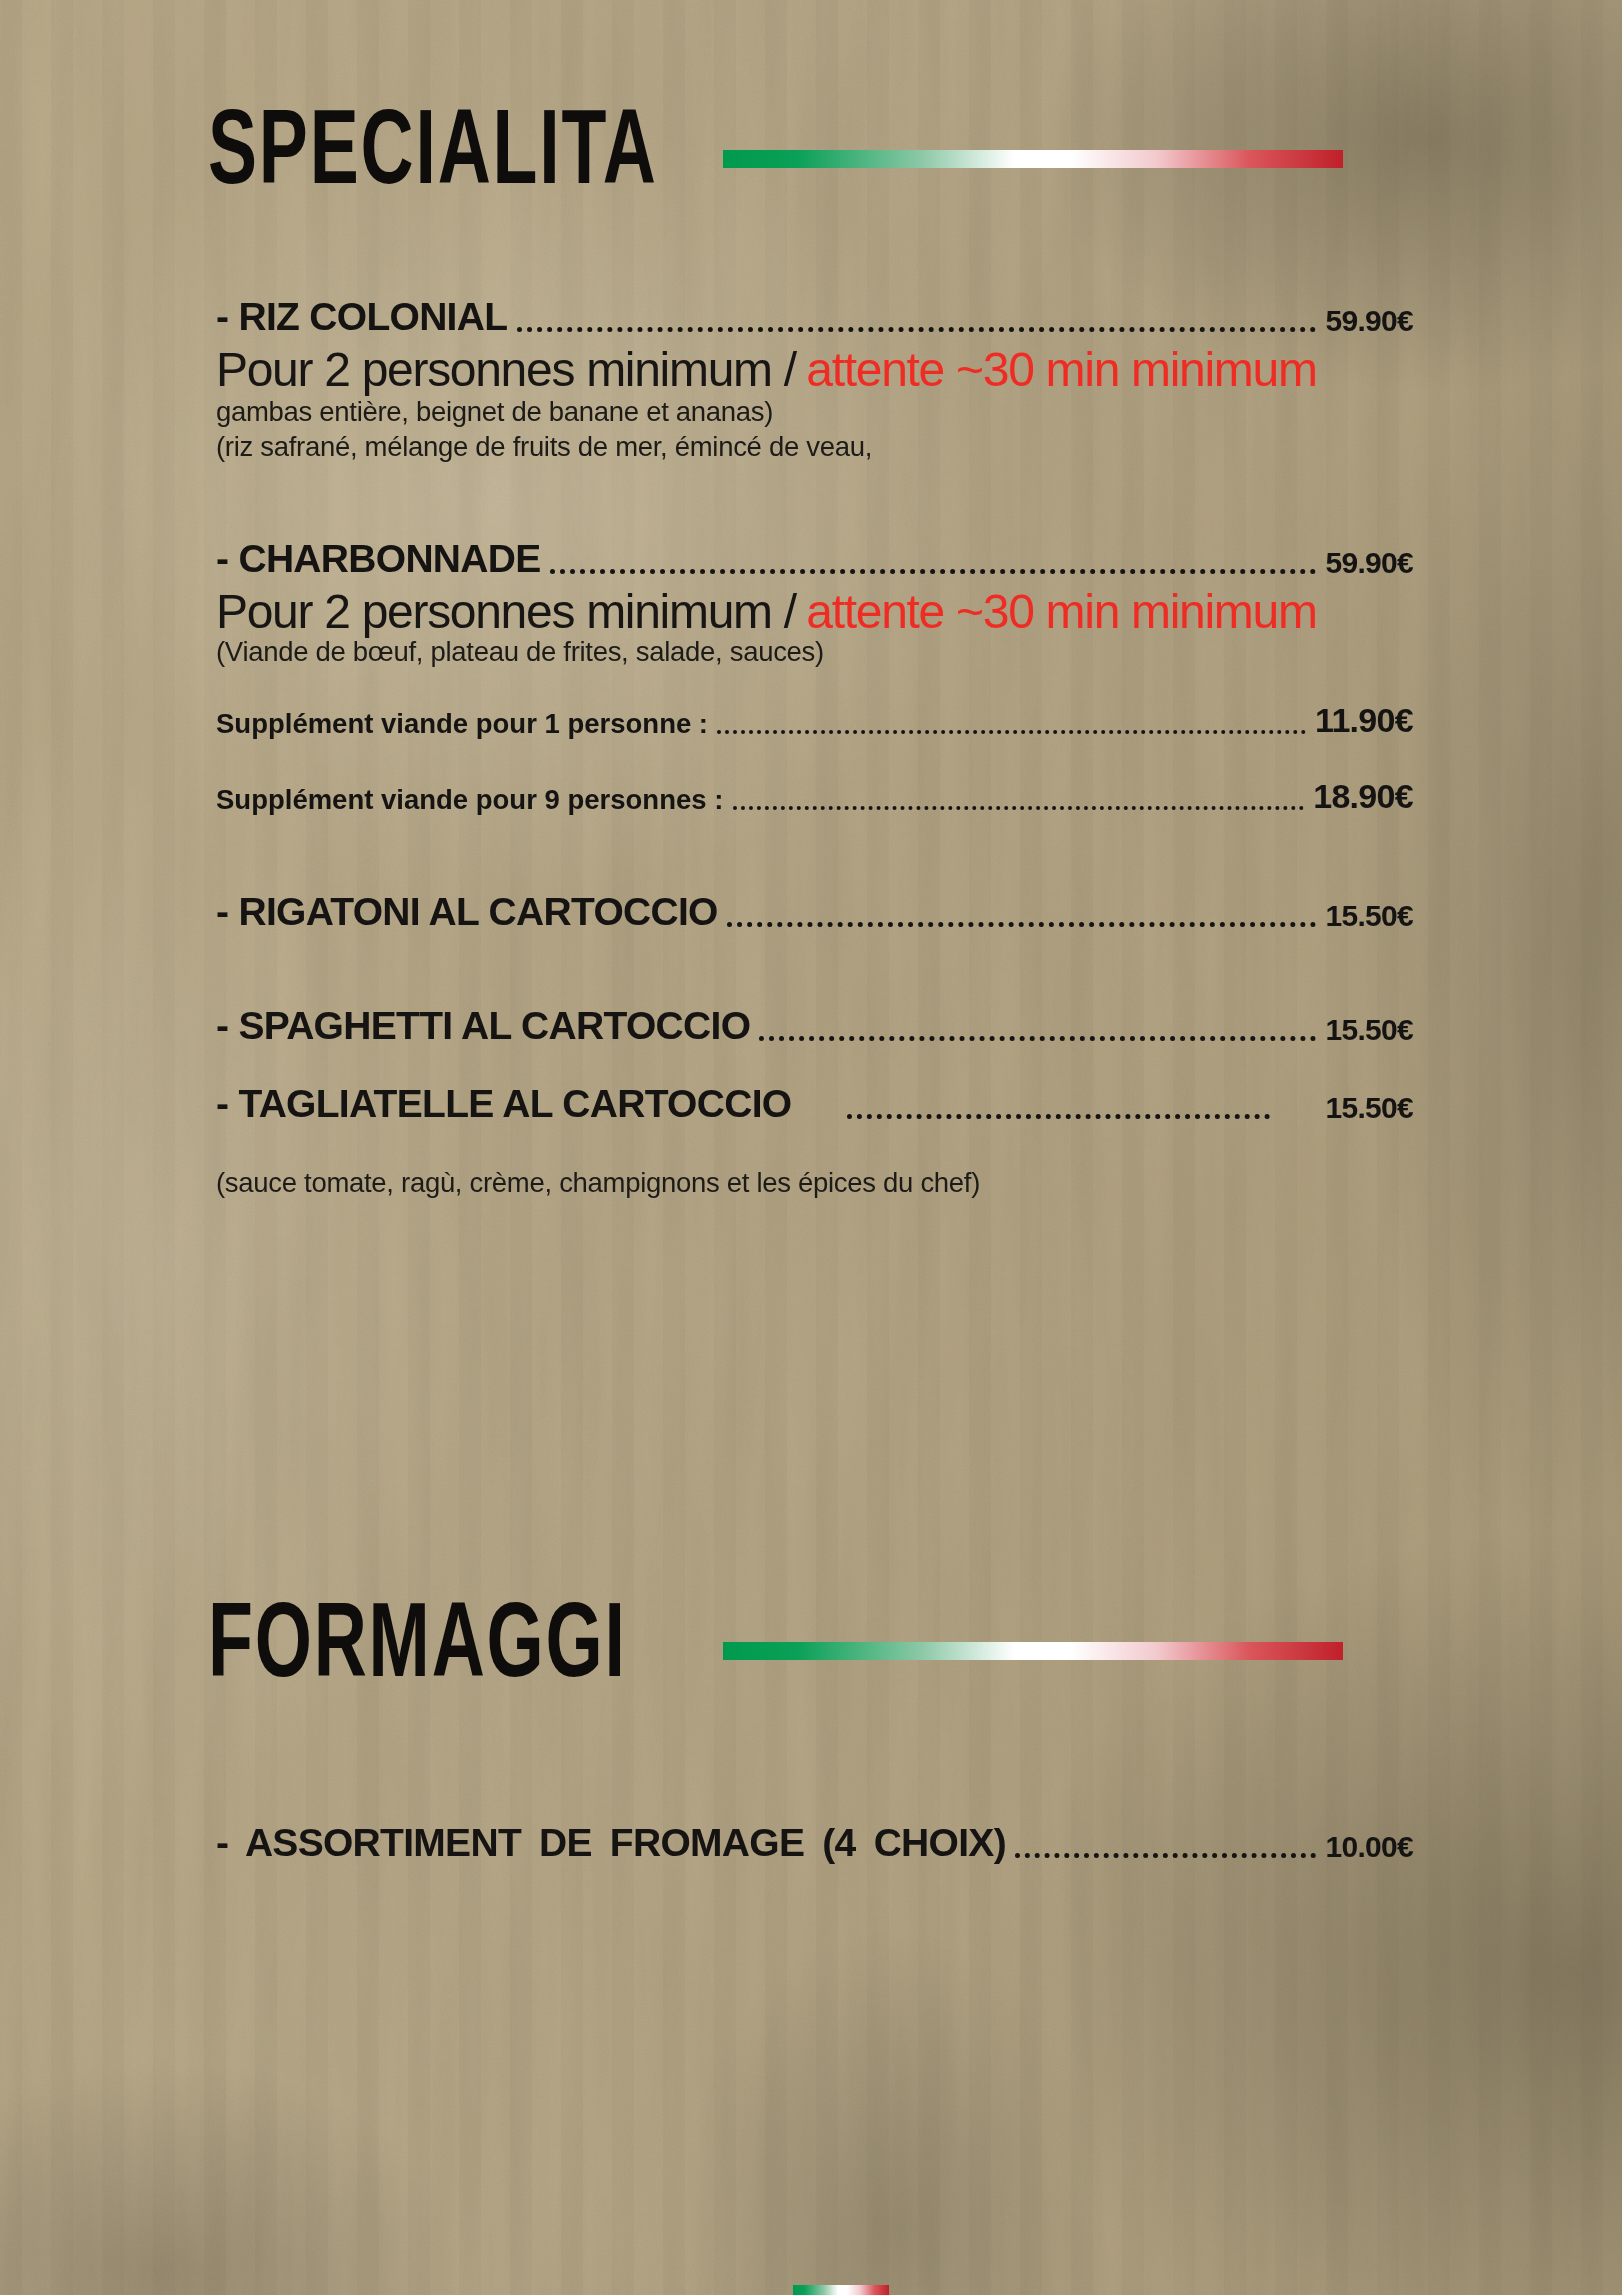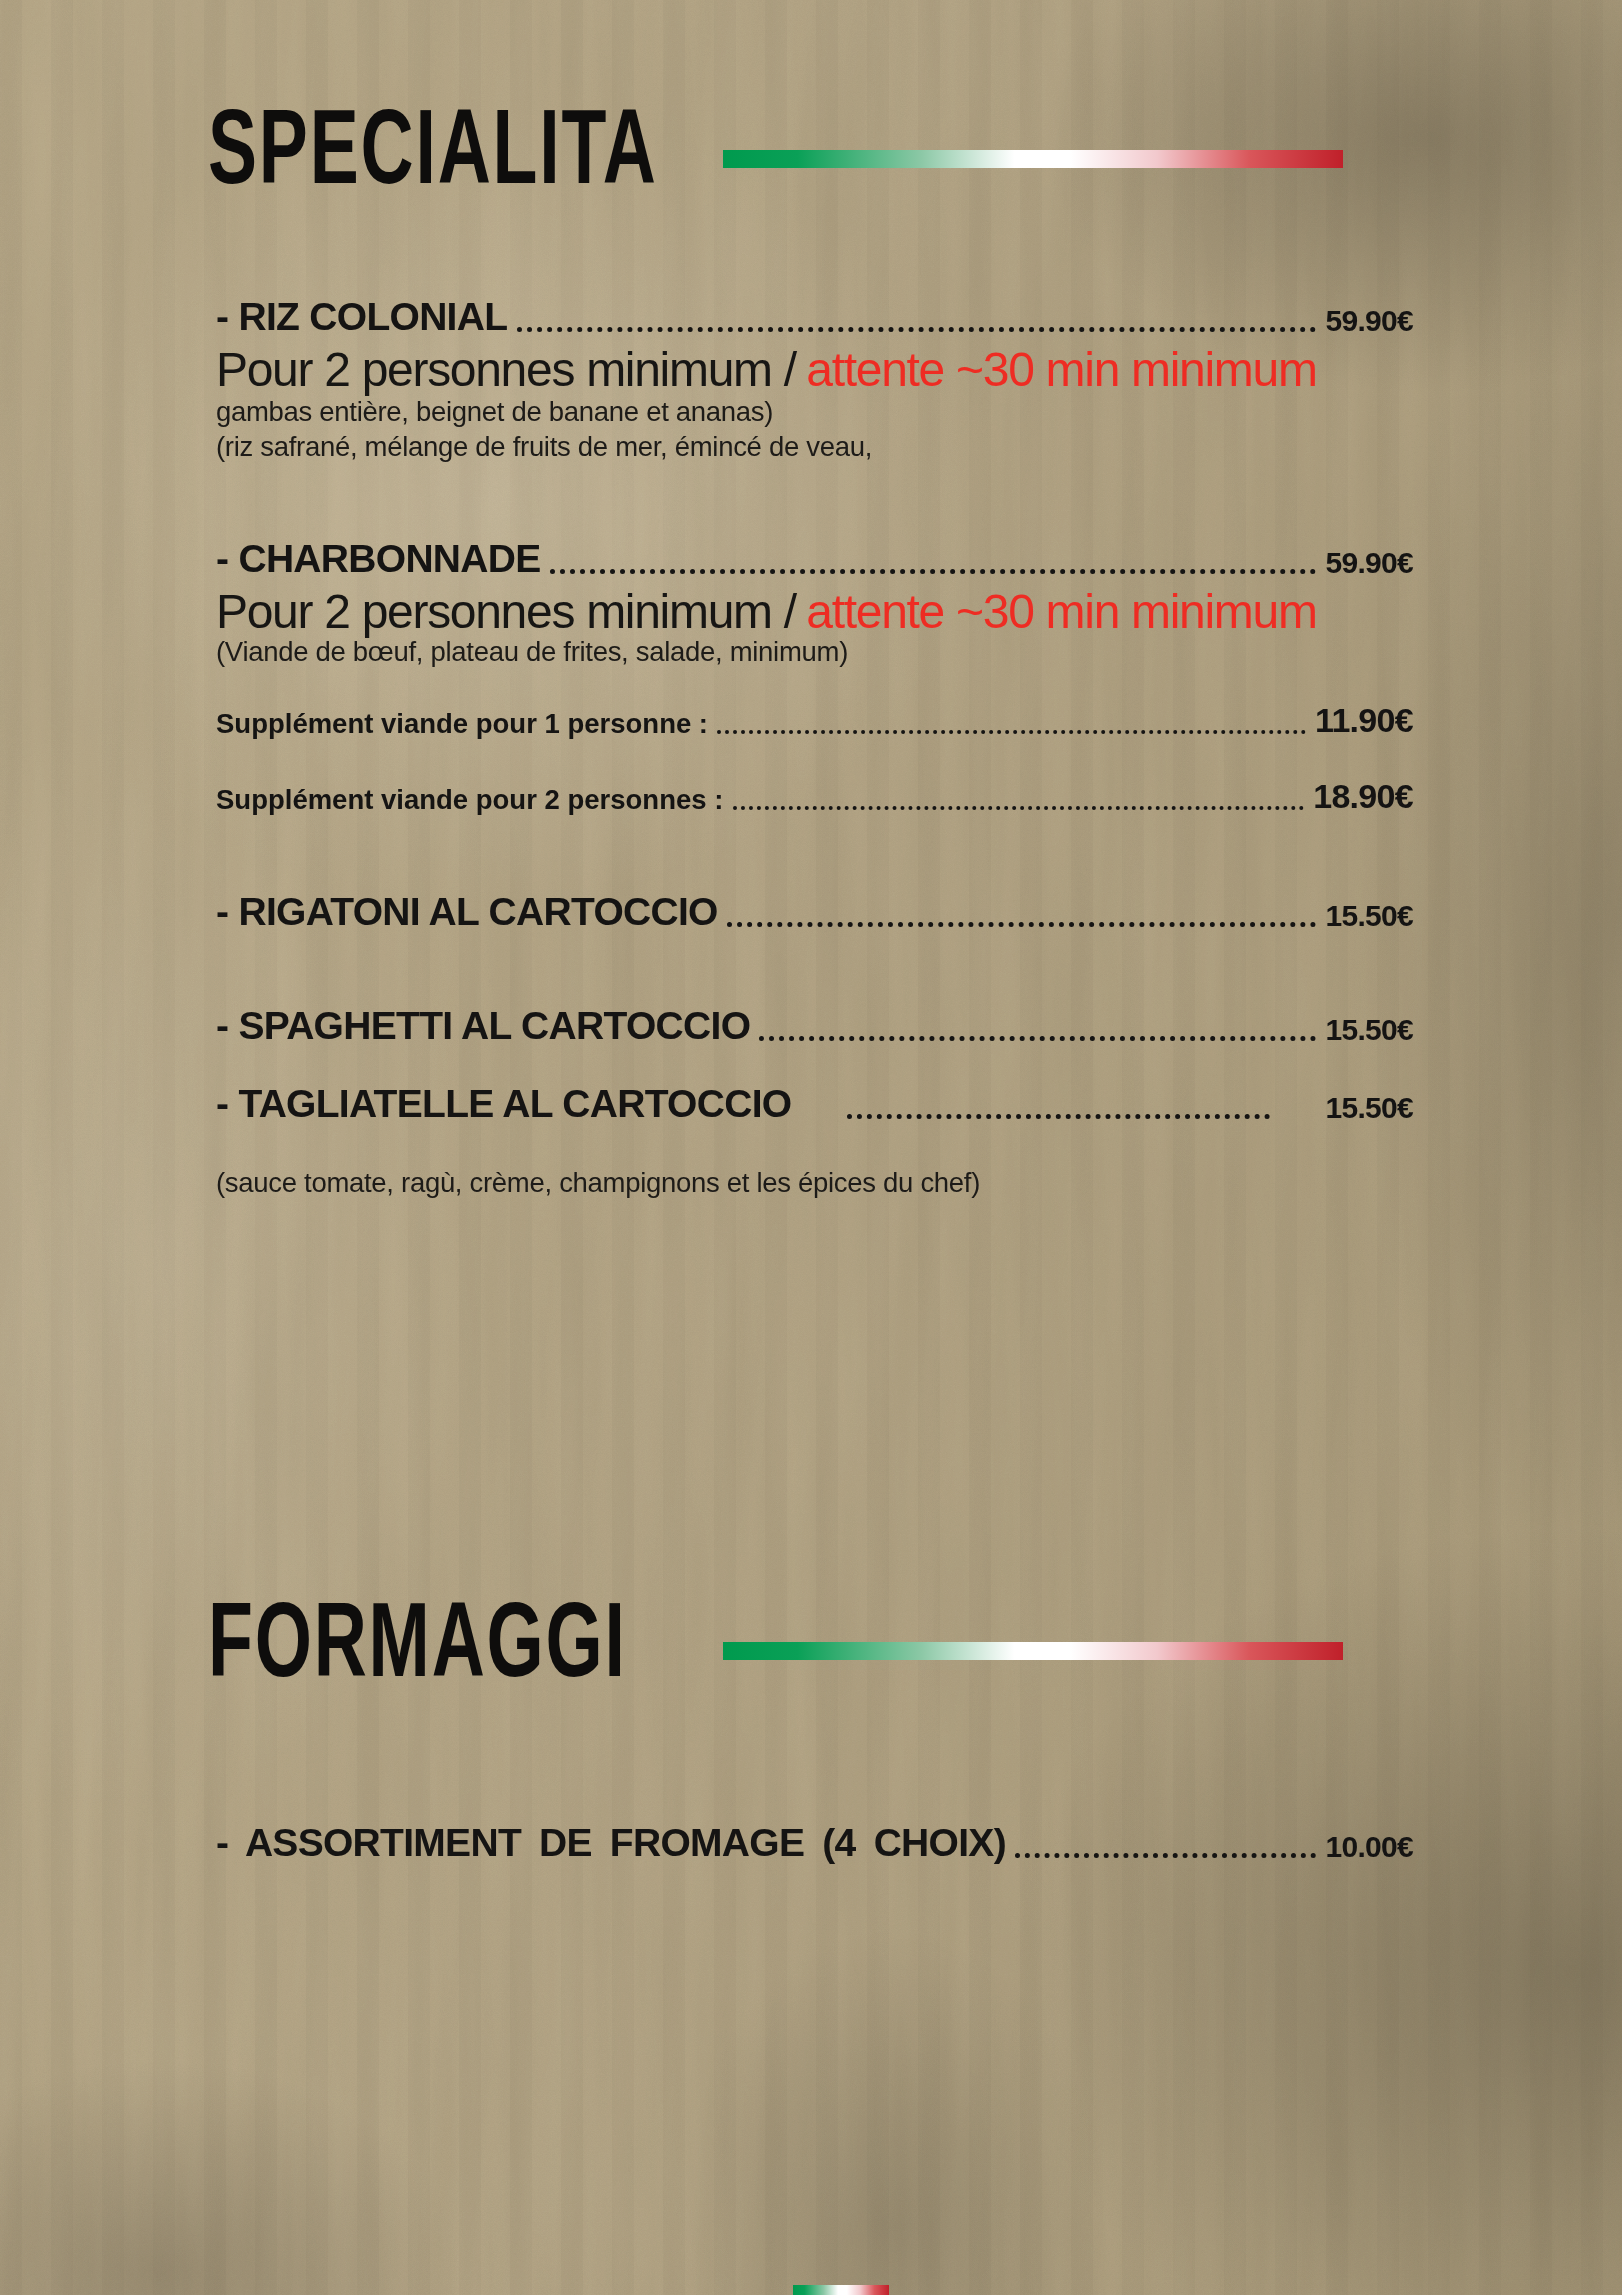--- a/index.html
+++ b/index.html
@@ -112,30 +112,30 @@
 
     <div class="row" style="top:539px;">
       <span class="item-name">- CHARBONNADE</span>
       <span class="dots"></span>
       <span class="price">59.90€</span>
     </div>
     <div class="note abs" style="top:588px;">
       <span>Pour 2 personnes minimum /</span><span class="red">attente ~30 min minimum</span>
     </div>
     <div class="desc abs" style="top:634px;">
-      <div>(Viande de bœuf, plateau de frites, salade, minimum)</div>
+      <div>(Viande de bœuf, plateau de frites, salade, sauces)</div>
     </div>
 
     <div class="row supp" style="top:703px;">
       <span class="item-name">Supplément viande pour 1 personne :</span>
       <span class="dots"></span>
       <span class="price">11.90€</span>
     </div>
     <div class="row supp" style="top:779px;">
-      <span class="item-name">Supplément viande pour 2 personnes :</span>
+      <span class="item-name">Supplément viande pour 9 personnes :</span>
       <span class="dots"></span>
       <span class="price">18.90€</span>
     </div>
 
     <div class="row" style="top:892px;">
       <span class="item-name">- RIGATONI AL CARTOCCIO</span>
       <span class="dots"></span>
       <span class="price">15.50€</span>
     </div>
     <div class="row" style="top:1006px;">

